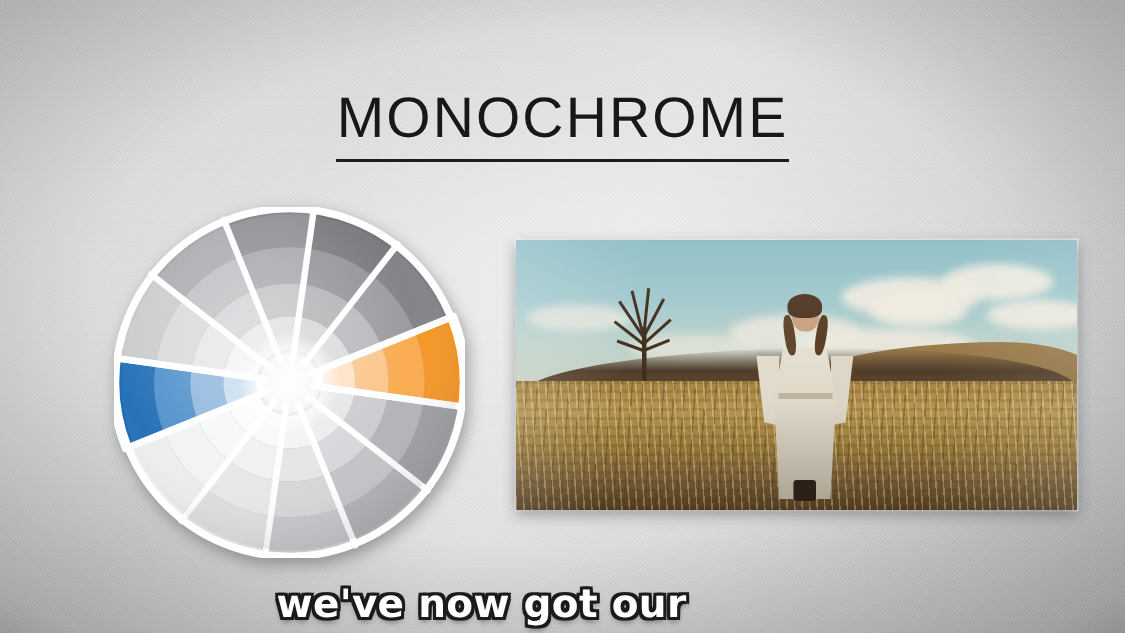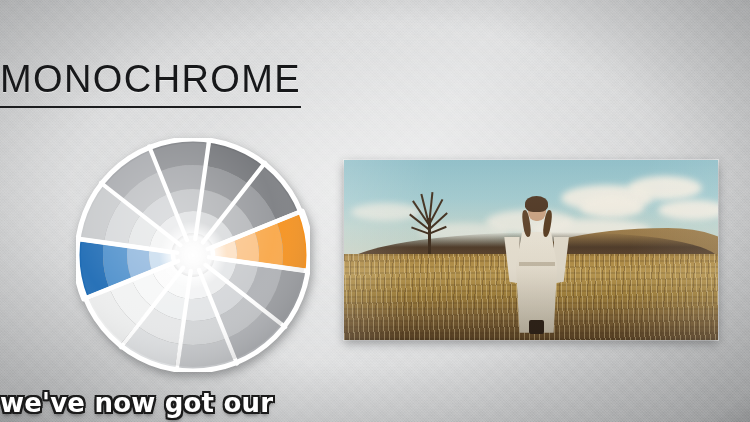--- a/index.html
+++ b/index.html
@@ -24,21 +24,21 @@
     opacity:.62;mix-blend-mode:overlay;
   }
   
   #stage::after{
     content:"";position:absolute;inset:0;pointer-events:none;z-index:3;
     background:radial-gradient(ellipse 78% 78% at 50% 46%, rgba(0,0,0,0) 52%, rgba(60,62,64,0.22) 88%, rgba(45,47,49,0.38) 100%);
   }
 
   
   #title-block{
-    position:absolute;left:0;top:58px;width:750px;text-align:left;z-index:6;
+    position:absolute;left:0;top:58px;width:750px;text-align:center;z-index:6;
   }
   #page-title{
     display:inline-block;
     font-size:38px;letter-spacing:1.4px;font-weight:400;
     color:#17181a;
     font-family:"Liberation Sans",sans-serif;
     padding-bottom:5px;
     border-bottom:2.2px solid #1c1d1f;
     text-shadow:0 1px 0 rgba(255,255,255,0.45);
     white-space:nowrap;
@@ -124,21 +124,21 @@
     position:absolute;inset:0;
     background:linear-gradient(180deg,rgba(255,225,180,0.10) 0%,rgba(120,90,50,0.06) 60%,rgba(40,28,14,0.22) 100%);
   }
   .ph-sheen{
     position:absolute;inset:0;
     background:linear-gradient(100deg,rgba(255,255,255,0.16) 0%,rgba(255,255,255,0.0) 22%,rgba(255,255,255,0.0) 74%,rgba(255,255,255,0.10) 100%);
   }
 
   
   #caption{
-    position:absolute;left:0;bottom:4px;width:642px;text-align:left;z-index:7;
+    position:absolute;left:0;bottom:4px;width:642px;text-align:center;z-index:7;
     font-family:"DejaVu Sans",sans-serif;
     font-weight:bold;font-size:26px;line-height:30px;letter-spacing:0.2px;
     color:#ffffff;
   }
   #caption .cap-line{
     display:block;
     text-shadow:
       -2px -2px 0 #1b1b1b, 2px -2px 0 #1b1b1b, -2px 2px 0 #1b1b1b, 2px 2px 0 #1b1b1b,
       -2px 0 0 #1b1b1b, 2px 0 0 #1b1b1b, 0 -2px 0 #1b1b1b, 0 2px 0 #1b1b1b,
       0 3px 4px rgba(0,0,0,0.55);

